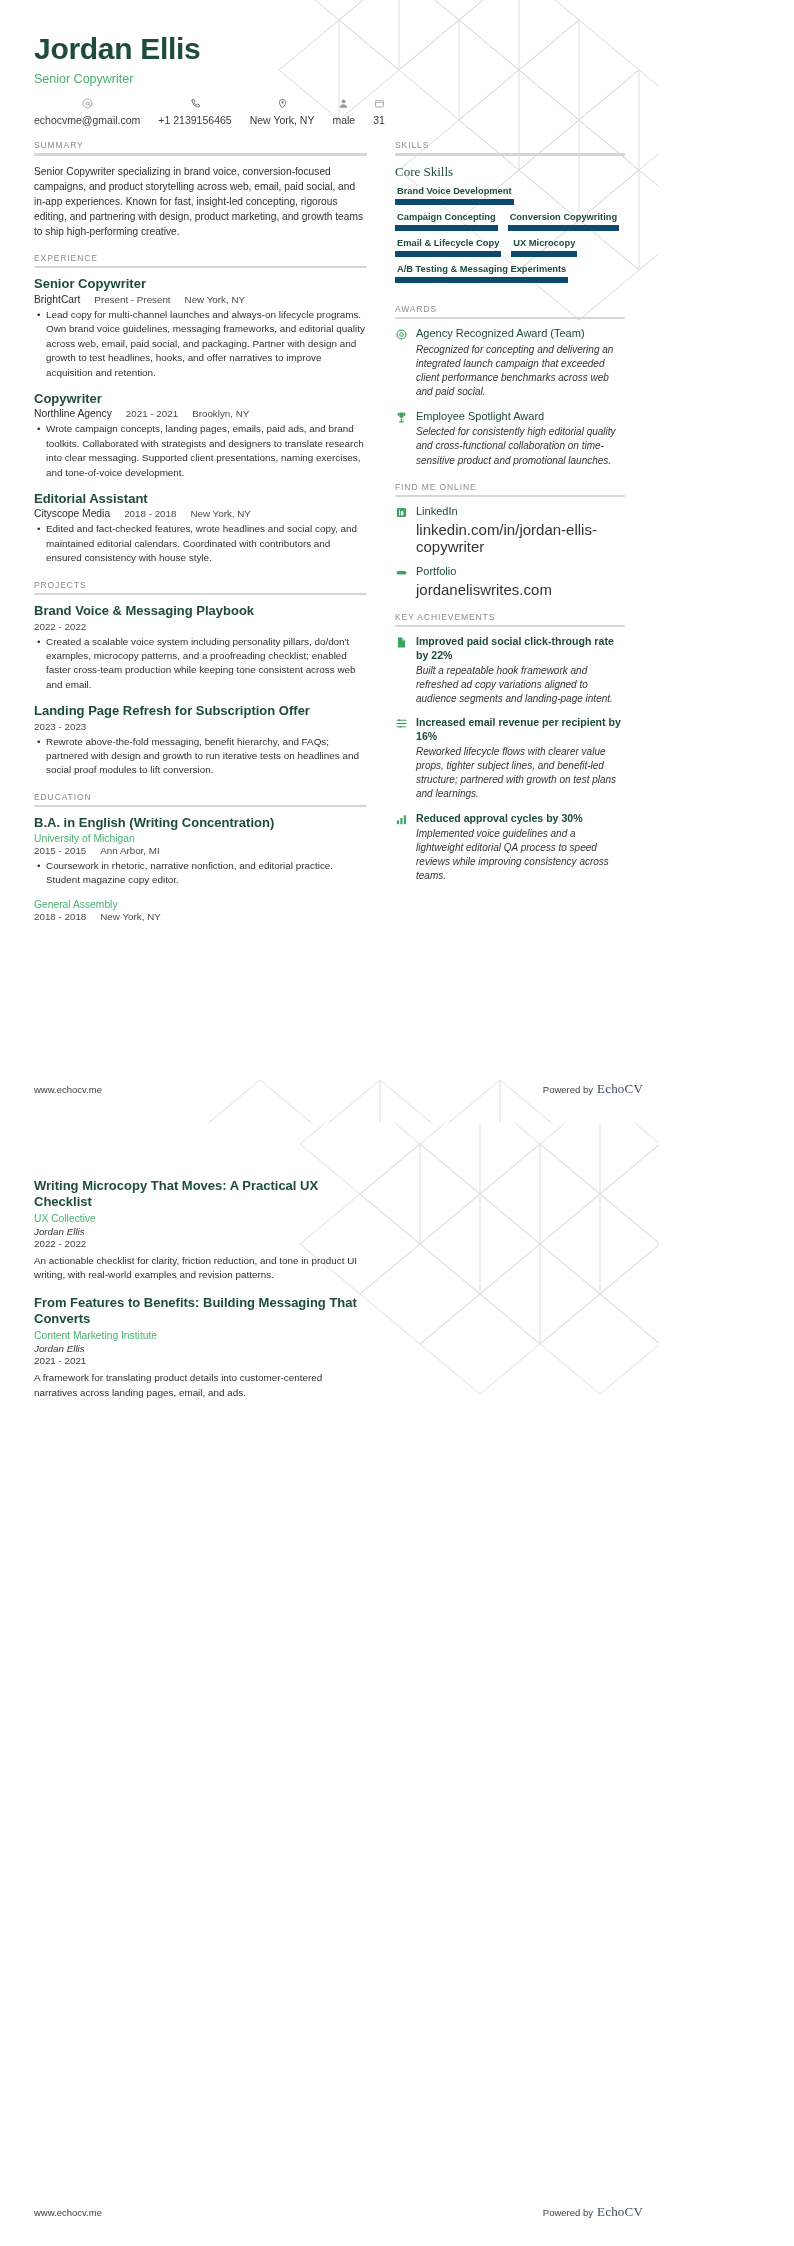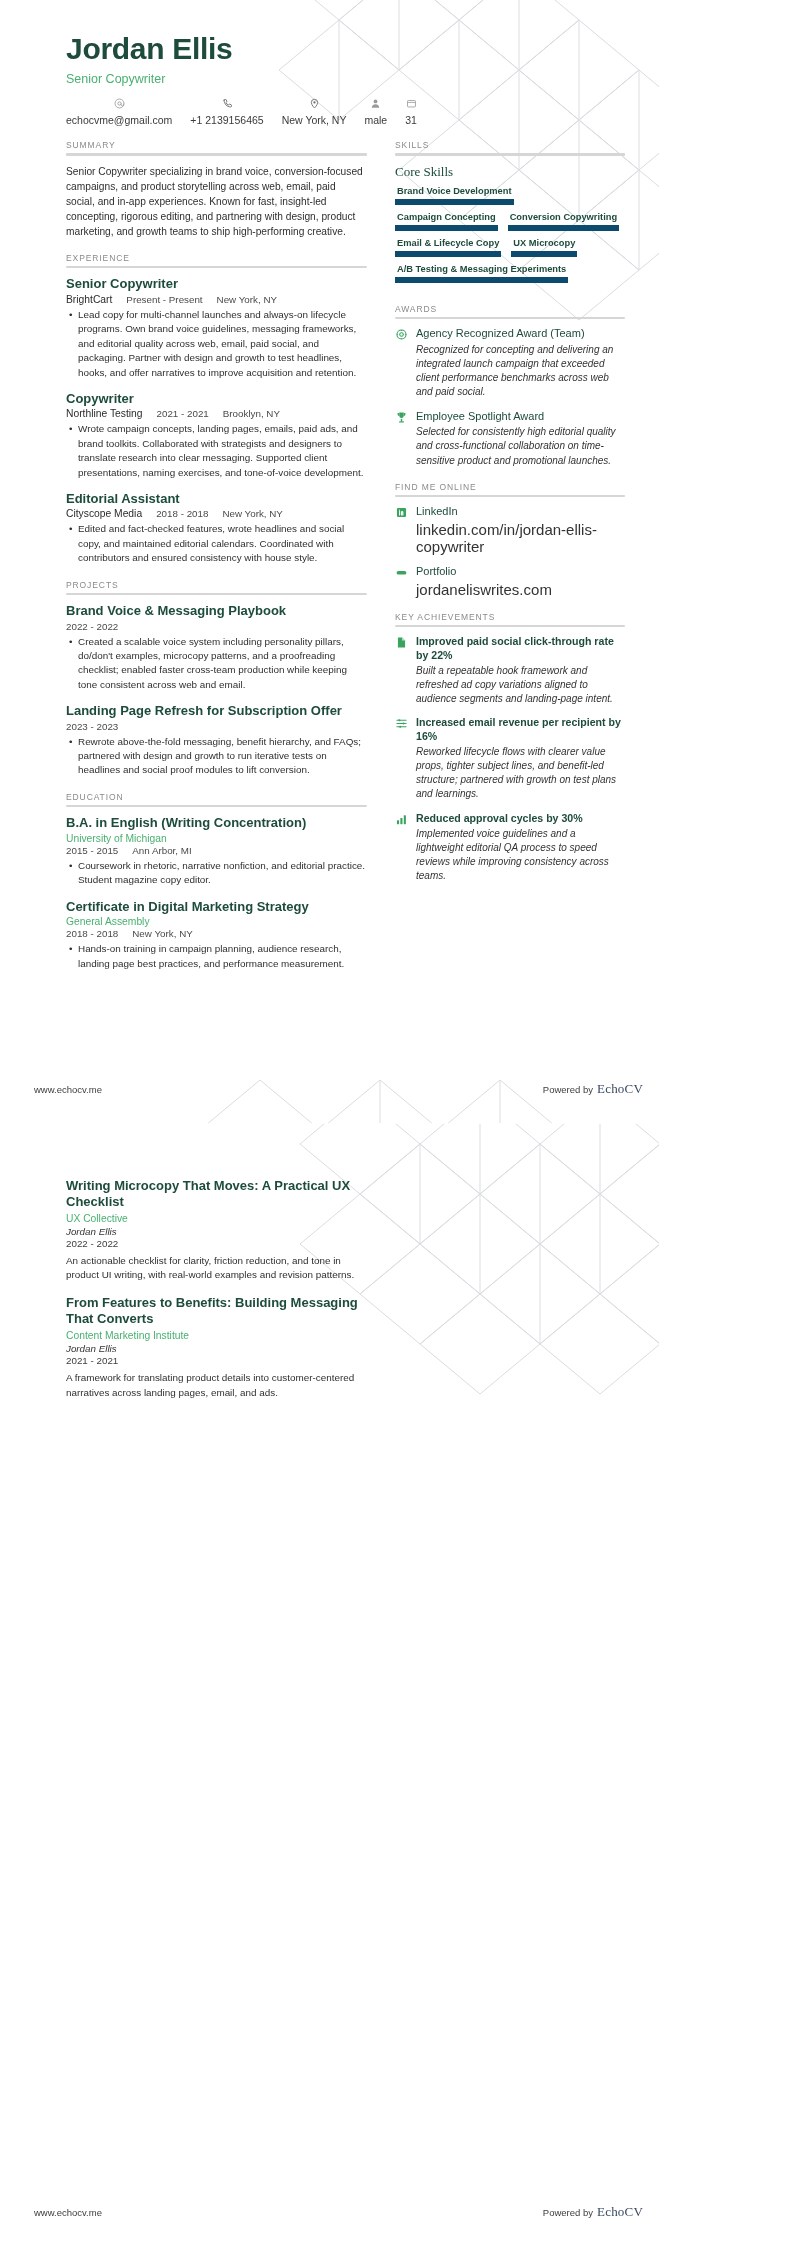--- a/index.html
+++ b/index.html
@@ -10,21 +10,20 @@
     font-family:"Liberation Sans", sans-serif;
     color:#2b2b2b;
     -webkit-font-smoothing:antialiased;
   }
   .page {
     position:relative;
     width:659px;
     height:1123px;
     background:#ffffff;
     overflow:hidden;
-    padding-left:32px;
   }
   .page + .page { border-top:1px solid #ffffff; }
 
   
   .watermark {
     position:absolute;
     pointer-events:none;
     opacity:1;
     z-index:0;
   }
@@ -397,21 +396,21 @@
               <span class="loc">New York, NY</span>
             </div>
             <ul class="bullets">
               <li>Lead copy for multi-channel launches and always-on lifecycle programs. Own brand voice guidelines, messaging frameworks, and editorial quality across web, email, paid social, and packaging. Partner with design and growth to test headlines, hooks, and offer narratives to improve acquisition and retention.</li>
             </ul>
           </div>
 
           <div class="entry">
             <div class="entry-title">Copywriter</div>
             <div class="entry-meta">
-              <span class="org">Northline Testing</span>
+              <span class="org">Northline Agency</span>
               <span class="dates">2021 - 2021</span>
               <span class="loc">Brooklyn, NY</span>
             </div>
             <ul class="bullets">
               <li>Wrote campaign concepts, landing pages, emails, paid ads, and brand toolkits. Collaborated with strategists and designers to translate research into clear messaging. Supported client presentations, naming exercises, and tone-of-voice development.</li>
             </ul>
           </div>
 
           <div class="entry">
             <div class="entry-title">Editorial Assistant</div>
@@ -461,29 +460,25 @@
             <div class="entry-meta">
               <span class="dates">2015 - 2015</span>
               <span class="loc">Ann Arbor, MI</span>
             </div>
             <ul class="bullets">
               <li>Coursework in rhetoric, narrative nonfiction, and editorial practice. Student magazine copy editor.</li>
             </ul>
           </div>
 
           <div class="entry">
-            <div class="entry-title">Certificate in Digital Marketing Strategy</div>
             <div class="entry-org-green">General Assembly</div>
             <div class="entry-meta">
               <span class="dates">2018 - 2018</span>
               <span class="loc">New York, NY</span>
             </div>
-            <ul class="bullets">
-              <li>Hands-on training in campaign planning, audience research, landing page best practices, and performance measurement.</li>
-            </ul>
           </div>
         </div>
 
 
       </div>
 
       <div class="col-right">
 
         <div class="sect">
           <div class="sect-title">SKILLS</div>

